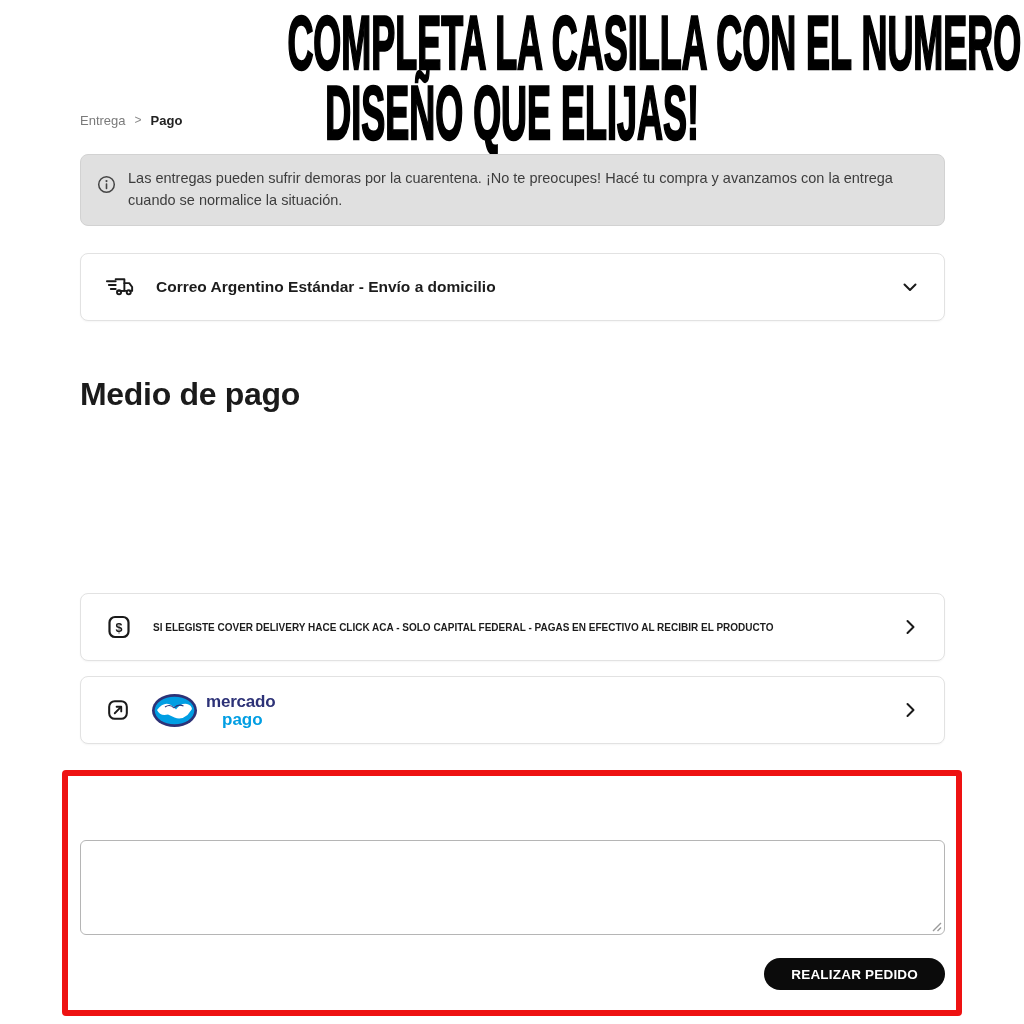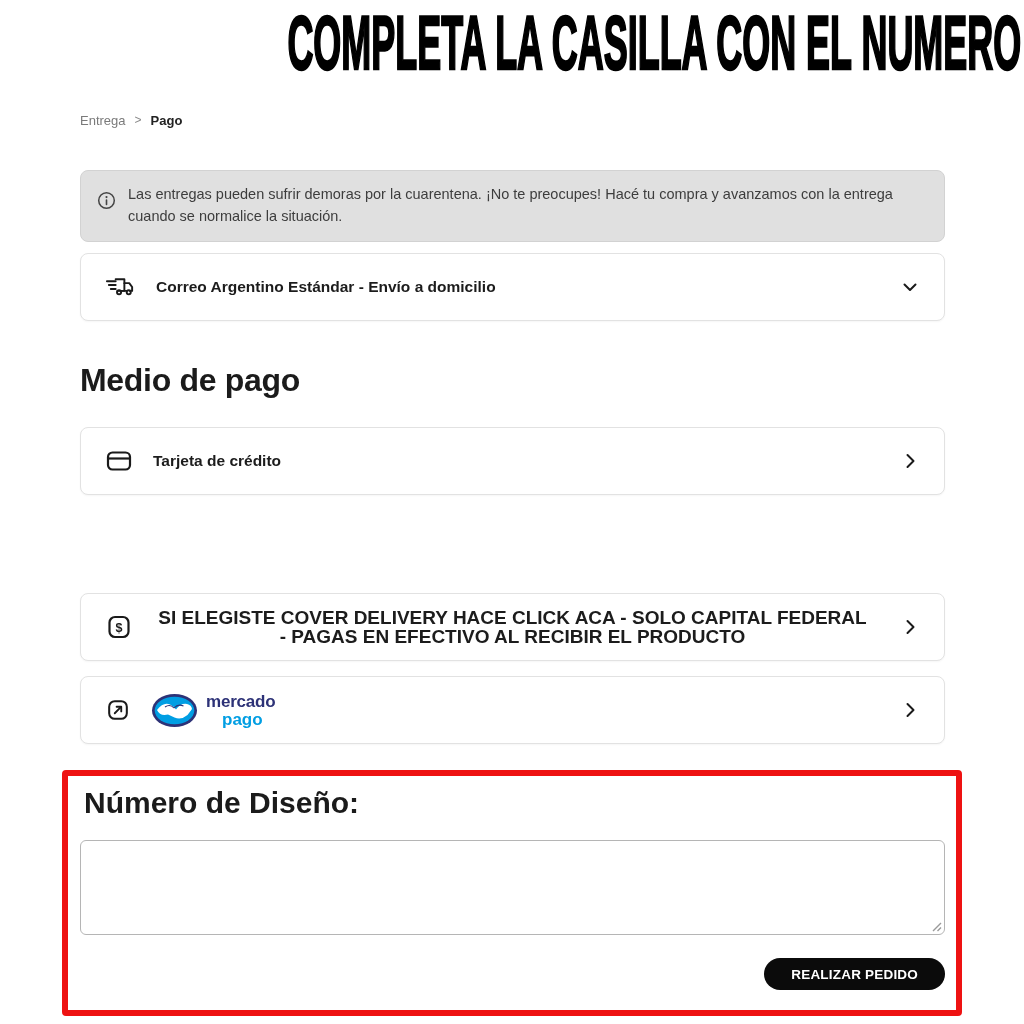--- a/index.html
+++ b/index.html
@@ -15,43 +15,43 @@
   }
   .headline .line > span { display: inline-block; transform: scale(0.58, 1.22); transform-origin: 50% 50%; }
 
   
   .breadcrumb { position: absolute; top: 113px; left: 80px; display: flex; align-items: flex-start; gap: 9px; font-size: 13px; color: #7a7a7a; }
   .breadcrumb .crumb-link { color: #7a7a7a; cursor: pointer; }
   .breadcrumb .sep { color: #8a8a8a; font-size: 12px; }
   .breadcrumb .crumb-current { color: #222; font-weight: 700; }
 
   
-  .notice { position: absolute; top: 170px; left: 80px; width: 865px; background: #e0e0e0;
+  .notice { position: absolute; top: 154px; left: 80px; width: 865px; background: #e0e0e0;
     border: 1px solid #d2d2d2; border-radius: 8px; padding: 13px 20px 13px 16px;
     display: flex; align-items: flex-start; gap: 12px; }
   .notice-text { font-size: 14.5px; line-height: 1.5; color: #3d3d3d; }
   .notice svg { flex: 0 0 auto; margin-top: 7px; }
 
   
   .card { position: absolute; left: 80px; width: 865px; height: 68px; background: #fff;
     border: 1px solid #e2e2e2; border-radius: 8px; display: flex; align-items: center;
     padding: 0 24px; box-shadow: 0 1px 2px rgba(0,0,0,0.04); cursor: pointer; }
   .card .lead-icon { flex: 0 0 auto; margin-right: 20px; display: flex; align-items: center; }
-  .card .card-label { font-size: 15.5px; font-weight: 700; color: #1c1c1c; text-align: center; }
-  .card .card-label.small { font-size: 19px; line-height: 19px; padding-right: 28px; }
+  .card .card-label { font-size: 15.5px; font-weight: 700; color: #1c1c1c; }
+  .card .card-label.small { font-size: 10px; line-height: 25px; padding-right: 28px; }
   .card .chevron { margin-left: auto; display: flex; align-items: center; }
 
   .ship-card { top: 253px; }
   .card-m0 { top: 427px; }
   .card-m1 { top: 510px; }
   .card-m2 { top: 593px; }
   .card-m3 { top: 676px; }
 
   
-  .pay-heading { position: absolute; top: 362px; left: 80px; font-size: 32px; font-weight: 700; color: #1b1b1b; letter-spacing: -0.3px; }
+  .pay-heading { position: absolute; top: 376px; left: 80px; font-size: 32px; font-weight: 700; color: #1b1b1b; letter-spacing: -0.3px; }
   .design-heading { position: absolute; top: 786px; left: 84px; font-size: 30px; font-weight: 700; color: #1b1b1b; }
 
   
   .mp-logo { display: flex; align-items: flex-start; gap: 8px; }
   .mp-words { display: flex; flex-direction: column; line-height: 1; }
   .mp-word1 { font-size: 17px; font-weight: 700; color: #2d3277; letter-spacing: -0.2px; }
   .mp-word2 { font-size: 17px; font-weight: 700; color: #009ee3; margin-left: 16px; margin-top: 1px; }
 
   
   .red-box { position: absolute; left: 62px; top: 770px; width: 900px; height: 246px;
@@ -71,20 +71,21 @@
 
   svg .stroke { stroke: #1a1a1a; stroke-width: 2; fill: none; stroke-linecap: round; stroke-linejoin: round; }
 </style>
 </head>
 <body>
 
 <div class="page">
 
   <div class="headline">
     <div class="line"><span>COMPLETA LA CASILLA CON EL NUMERO DE</span></div>
+    <div class="line"><span>DISEÑO QUE ELIJAS!</span></div>
   </div>
 
   <div class="breadcrumb">
     <span class="crumb-link">Entrega</span>
     <span class="sep">&gt;</span>
     <span class="crumb-current">Pago</span>
   </div>
 
   <div class="notice">
     <svg width="19" height="19" viewBox="0 0 20 20">
@@ -113,34 +114,20 @@
     <span class="card-label">Correo Argentino Estándar - Envío a domicilio</span>
     <span class="chevron">
       <svg width="20" height="20" viewBox="0 0 20 20">
           <path d="M4.5 7.5 L10 13 L15.5 7.5" class="stroke"></path>
         </svg>
     </span>
   </div>
 
   <div class="pay-heading">Medio de pago</div>
 
-  <div class="card card-m0">
-    <span class="lead-icon">
-      <svg width="28" height="28" viewBox="0 0 28 28">
-        <rect x="3" y="5.5" width="22" height="17" rx="4.5" fill="none" stroke="#1a1a1a" stroke-width="2.2"></rect>
-        <line x1="3.5" y1="11.5" x2="24.5" y2="11.5" stroke="#1a1a1a" stroke-width="2.2"></line>
-      </svg>
-    </span>
-    <span class="card-label">Tarjeta de crédito</span>
-    <span class="chevron">
-      <svg width="20" height="20" viewBox="0 0 20 20">
-          <path d="M7.5 4 L13.5 10 L7.5 16" class="stroke"></path>
-        </svg>
-    </span>
-  </div>
 
 
   <div class="card card-m2">
     <span class="lead-icon">
       <svg width="28" height="28" viewBox="0 0 28 28">
         <rect x="4.5" y="4" width="19" height="20" rx="5.5" fill="none" stroke="#1a1a1a" stroke-width="2.2"></rect>
         <text x="14" y="18.6" text-anchor="middle" font-family="Liberation Sans, sans-serif" font-size="12.5" font-weight="bold" fill="#1a1a1a">$</text>
       </svg>
     </span>
     <span class="card-label small">SI ELEGISTE COVER DELIVERY HACE CLICK ACA - SOLO CAPITAL FEDERAL - PAGAS EN EFECTIVO AL RECIBIR EL PRODUCTO</span>
@@ -173,21 +160,20 @@
     </span>
     <span class="chevron">
       <svg width="20" height="20" viewBox="0 0 20 20">
           <path d="M7.5 4 L13.5 10 L7.5 16" class="stroke"></path>
         </svg>
     </span>
   </div>
 
   <div class="red-box"></div>
 
-  <div class="design-heading">Número de Diseño:</div>
 
   <textarea class="design-input" aria-label="Número de Diseño:" style=""></textarea>
   <svg class="grip" width="12" height="12" viewBox="0 0 12 12">
     <path d="M11 3 L3 11 M11 7.5 L7.5 11" stroke="#9a9a9a" stroke-width="1.4" fill="none"></path>
   </svg>
 
   <button class="submit-btn">REALIZAR PEDIDO</button>
 
 </div>
 

